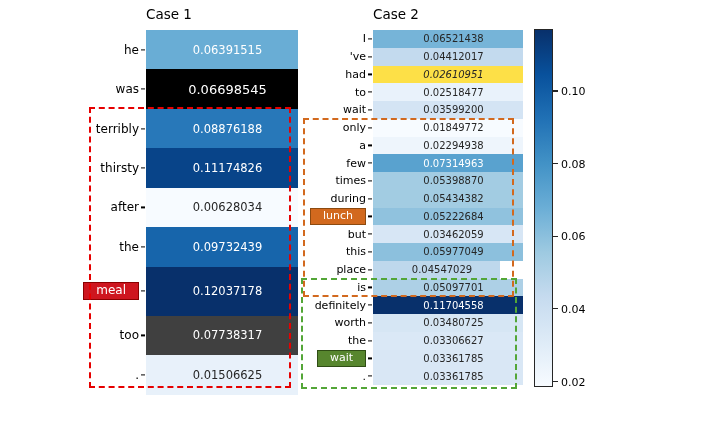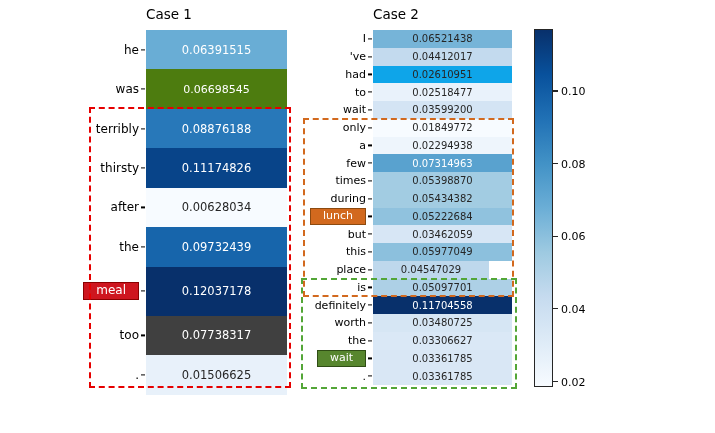--- a/index.html
+++ b/index.html
@@ -8,21 +8,21 @@
   .hm-title{position:absolute;font-size:13.5px;color:#000;}
   .heatmap{position:absolute;}
   .hm-row{display:flex;align-items:stretch;}
   .hm-label{display:flex;align-items:center;justify-content:flex-end;
             color:#000;padding-right:2px;box-sizing:border-box;white-space:nowrap;}
   .tok{white-space:nowrap;}
   .tok.hl{padding:0 12px;border:1.5px solid;border-radius:0;line-height:1.3;}
   .hm-tick{width:5px;position:relative;}
   .hm-tick i{position:absolute;top:50%;left:0;width:4px;height:1.2px;background:#000;
              transform:translateY(-50%);display:block;}
-  .hm-cell{display:flex;align-items:center;justify-content:center;white-space:nowrap;}
+  .hm-cell{display:flex;align-items:center;justify-content:center;white-space:nowrap;padding-left:11px;}
   .dash-box{position:absolute;border:2px dashed;box-sizing:border-box;}
   .colorbar{position:absolute;left:534px;top:29px;width:19px;height:358px;}
   .cb-gradient{width:100%;height:100%;border:1px solid #262626;box-sizing:border-box;}
   .cb-tick{position:absolute;left:19px;width:5px;height:1.2px;background:#262626;}
   .cb-label{position:absolute;left:27px;font-size:11px;color:#000;
             transform:translateY(-50%);white-space:nowrap;}
 </style>
 </head>
 <body>
 
@@ -40,21 +40,21 @@
         </div>
         <div class="hm-cell" style="width: 141px; font-size: 11.5px; background: rgb(105, 173, 213); color: rgb(255, 255, 255);">0.06391515</div>
       </div>
       <div class="hm-row" style="height: 39.444px;">
         <div class="hm-label" style="width: 53px; font-size: 12px;">
           <span class="tok">was</span>
         </div>
         <div class="hm-tick">
           <i></i>
         </div>
-        <div class="hm-cell" style="width: 141px; font-size: 11px; background: #4d7c0f; color: rgb(255, 255, 255);">0.06698545</div>
+        <div class="hm-cell" style="width: 141px; font-size: 13px; background: #000000; color: rgb(255, 255, 255);">0.06698545</div>
       </div>
       <div class="hm-row" style="height: 39.444px;">
         <div class="hm-label" style="width: 53px; font-size: 12px;">
           <span class="tok">terribly</span>
         </div>
         <div class="hm-tick">
           <i></i>
         </div>
         <div class="hm-cell" style="width: 141px; font-size: 11.5px; background: rgb(40, 120, 185); color: rgb(255, 255, 255);">0.08876188</div>
       </div>
@@ -132,21 +132,21 @@
         </div>
         <div class="hm-cell" style="width: 139px; font-size: 10px; background: rgb(195, 218, 238); color: rgb(38, 38, 38);">0.04412017</div>
       </div>
       <div class="hm-row" style="height: 17.75px;">
         <div class="hm-label" style="width: 61px; font-size: 11px;">
           <span class="tok">had</span>
         </div>
         <div class="hm-tick">
           <i></i>
         </div>
-        <div class="hm-cell" style="width: 139px; font-size: 10px; background: #0ea5e9; color: rgb(38, 38, 38);">0.02610951</div>
+        <div class="hm-cell" style="width: 139px; font-size: 10px; background: #fde047; color: rgb(38, 38, 38); font-style: italic;">0.02610951</div>
       </div>
       <div class="hm-row" style="height: 17.75px;">
         <div class="hm-label" style="width: 61px; font-size: 11px;">
           <span class="tok">to</span>
         </div>
         <div class="hm-tick">
           <i></i>
         </div>
         <div class="hm-cell" style="width: 139px; font-size: 10px; background: rgb(233, 242, 251); color: rgb(38, 38, 38);">0.02518477</div>
       </div>

